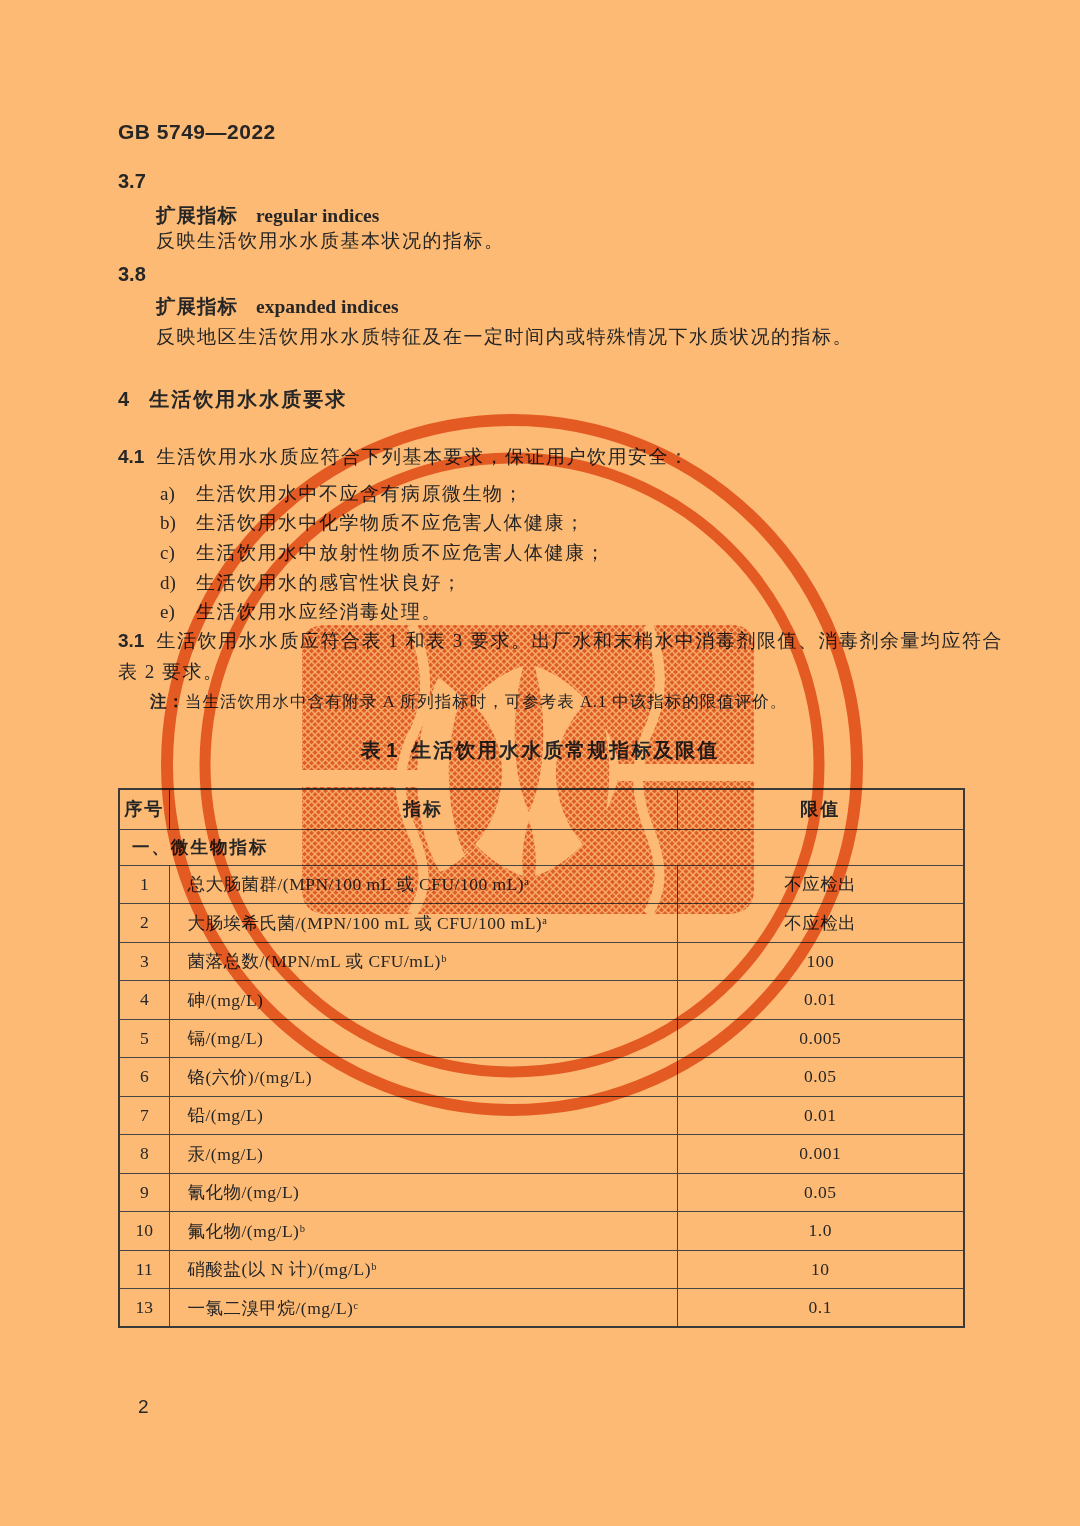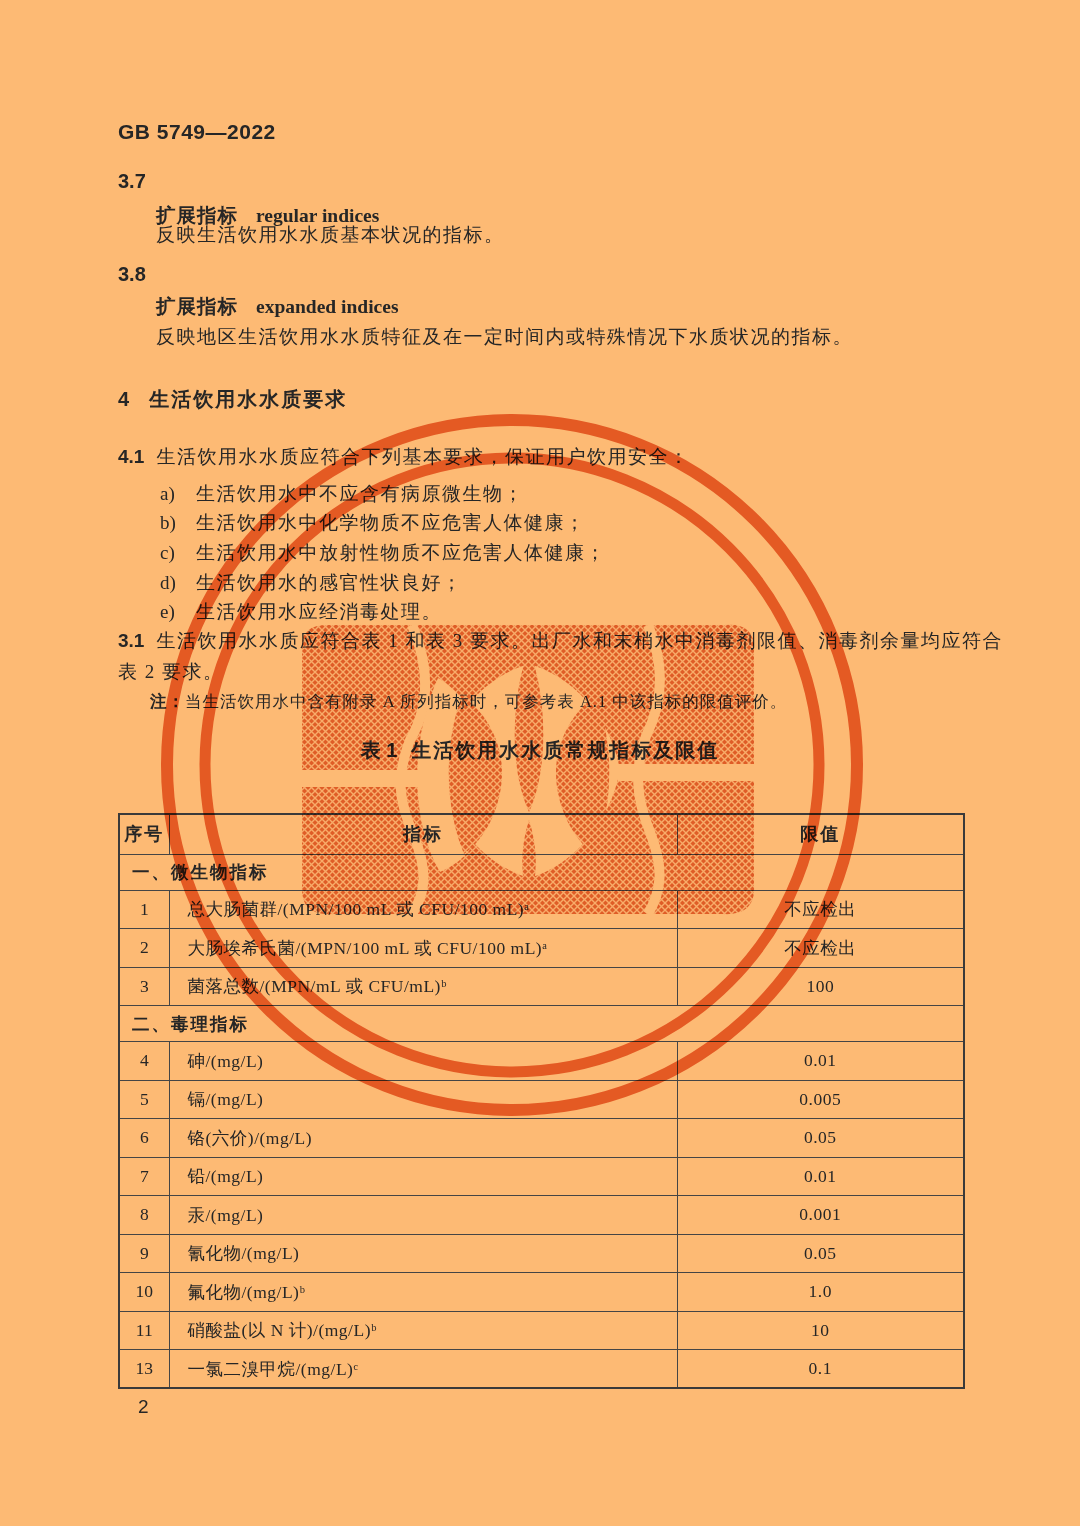--- a/index.html
+++ b/index.html
@@ -30,21 +30,21 @@
   .list-item { position:absolute; left:160px; font-size:19px; letter-spacing:1.5px; white-space:nowrap; }
   .list-item .li-marker { display:inline-block; width:36px; letter-spacing:0; }
 
   .note-line { left:150px; top:692px; font-size:16.5px; letter-spacing:1px; }
   .note-line .note-label { font-weight:bold; }
 
   .tbl-title { left:0; top:739px; width:1080px; text-align:center; font-size:20px; letter-spacing:2px; }
   .tbl-title .tno { letter-spacing:0; margin-right:14px; }
 
   table.t1 {
-    position:absolute; left:118px; top:813px;
+    position:absolute; left:118px; top:788px;
     width:845px; table-layout:fixed;
     border-collapse:collapse;
     font-size:17.5px;
     border-radius:31px;
   }
   table.t1 td, table.t1 th { border:1px solid #454545; vertical-align:middle; }
   table.t1 { border:2px solid #3a3a3a; }
   table.t1 th { height:40px; font-size:18px; font-weight:bold; letter-spacing:2px; }
   tr.sec-row td { height:36px; font-weight:bold; letter-spacing:2px; padding-left:12px; font-size:17.5px; }
   tr.data-row td { height:38.5px; }
@@ -64,21 +64,21 @@
 <body>
 
 <div class="page">
 
   <div class="abs gb-code sans b">GB 5749—2022</div>
 
   <div class="abs h-num sans b" style="left:118px;top:170px;">3.7</div>
   <div class="abs" style="left:156px;top:204px;">
     <span class="term-cn sans b">扩展指标</span><span class="term-en b">regular indices</span>
   </div>
-  <div class="abs def" style="left:156px;top:224px;">反映生活饮用水水质基本状况的指标。</div>
+  <div class="abs def" style="left:156px;top:230px;">反映生活饮用水水质基本状况的指标。</div>
 
   <div class="abs h-num sans b" style="left:118px;top:263px;">3.8</div>
   <div class="abs" style="left:156px;top:295px;">
     <span class="term-cn sans b">扩展指标</span><span class="term-en b">expanded indices</span>
   </div>
   <div class="abs def" style="left:156px;top:326px;">反映地区生活饮用水水质特征及在一定时间内或特殊情况下水质状况的指标。</div>
 
   <div class="abs" style="left:118px;top:388px;">
     <span class="sans b" style="font-size:20px;margin-right:20px;">4</span><span class="sans b" style="font-size:20px;letter-spacing:2px;">生活饮用水水质要求</span>
   </div>
@@ -133,23 +133,20 @@
         <tr class="data-row">
           <td class="c-no">2</td>
           <td class="c-ind">大肠埃希氏菌/(MPN/100 mL 或 CFU/100 mL)ᵃ</td>
           <td class="c-lim">不应检出</td>
         </tr>
         <tr class="data-row">
           <td class="c-no">3</td>
           <td class="c-ind">菌落总数/(MPN/mL 或 CFU/mL)ᵇ</td>
           <td class="c-lim">100</td>
         </tr>
-        <tr class="sec-row">
-          <td colspan="3" class="sans">二、毒理指标</td>
-        </tr>
         <tr class="data-row">
           <td class="c-no">4</td>
           <td class="c-ind">砷/(mg/L)</td>
           <td class="c-lim">0.01</td>
         </tr>
         <tr class="data-row">
           <td class="c-no">5</td>
           <td class="c-ind">镉/(mg/L)</td>
           <td class="c-lim">0.005</td>
         </tr>

